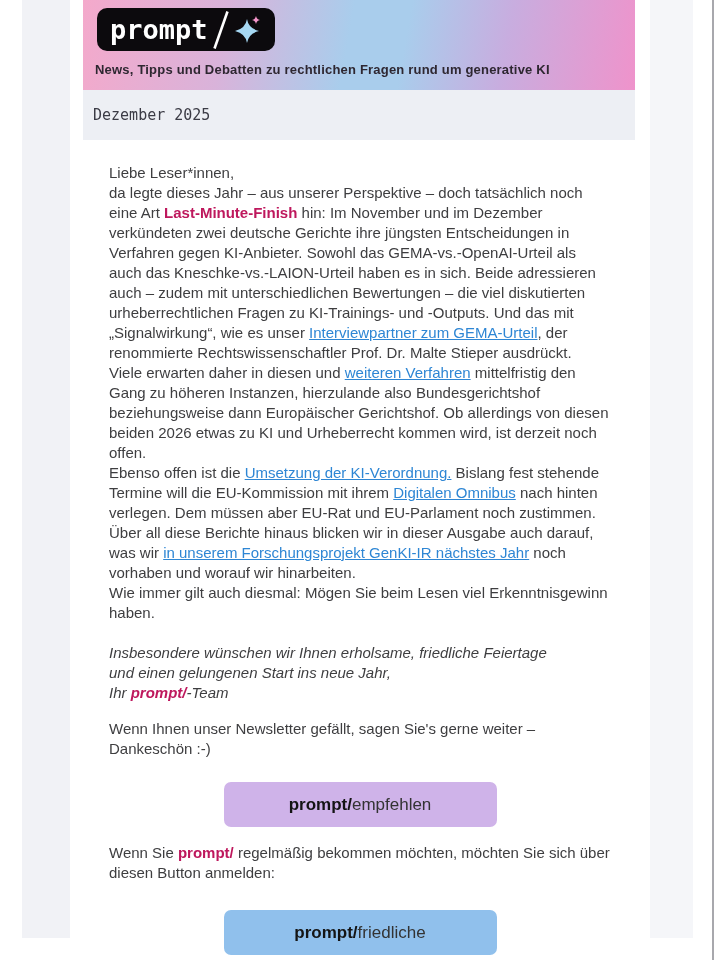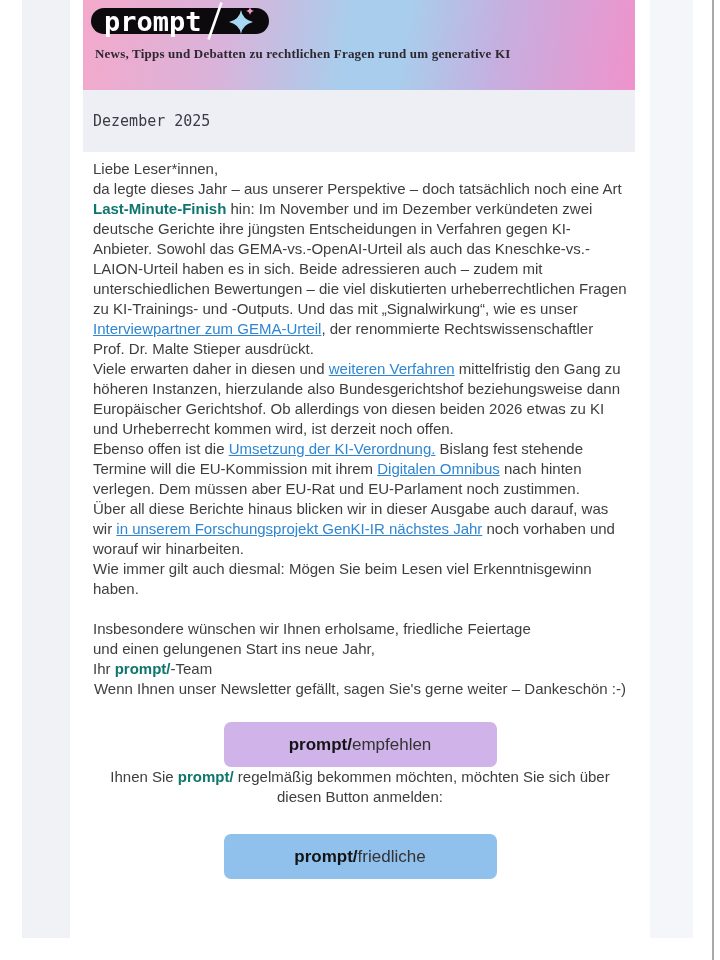--- a/index.html
+++ b/index.html
@@ -22,47 +22,47 @@
       var(--grad2,#d9b3da) 26%,
       var(--grad3,#a9cdec) 48%,
       var(--grad3,#a9cdec) 58%,
       var(--grad4,#c8addf) 76%,
       var(--grad5,#ef93cb) 100%);
     padding-top:8px;
     box-sizing:border-box;
   }
   .logo-box {
     display:inline-flex; align-items:center;
-    margin-left:8px; height:26px; padding:0 12px 0 13px;
-    background:var(--logo-bg,#0c0a0d); border-radius:18px; gap:1px;
+    margin-left:14px; height:43px; padding:0 12px 0 13px;
+    background:var(--logo-bg,#0c0a0d); border-radius:10px; gap:1px;
   }
   .logo-text {
     color:#ffffff; font-family:"DejaVu Sans Mono", monospace;
     font-weight:bold; font-size:27px; line-height:1; letter-spacing:0;
   }
   .logo-slash { margin:0 2px 0 3px; }
   .tagline {
     margin:11px 0 0 12px;
-    font-family:Liberation Serif, serif; font-weight:bold;
+    font-family:Liberation Sans, sans-serif; font-weight:bold;
     font-size:13px; letter-spacing:0.2px; color:#2e2731;
   }
   .date-band {
-    height:62px; background:#edeff4;
+    height:50px; background:#edeff4;
     display:flex; align-items:center; padding-left:10px; box-sizing:border-box;
     font-family:"DejaVu Sans Mono", monospace; font-size:15px; color:#3b3b45;
   }
   .body-area {
     padding:7px 8px 0 10px; width:534px;
     font-size:15px; line-height:20px; color:#3e3e40;
   }
-  .body-area p { margin:0; }
-  p.closing { margin-top:20px; }
-  .b { font-weight:bold; color:#0f766e; }
+  .body-area p { margin:16px; }
+  p.closing { margin-top:20px;font-style:italic; }
+  .b { font-weight:bold; color:#be185d; }
   a.link { color:var(--link,#2e86d4); cursor:pointer; }
-  .center-note { text-align:center; }
+  .center-note { }
   .share-note    { margin-top:25px; }
   .subscribe-note{ margin-top:31px; }
   .feedback-note { margin-top:29px; }
   .btn {
     width:273px; height:45px; margin:22px auto 0; border-radius:7px;
     display:flex; align-items:center; justify-content:center;
     font-size:17px; line-height:1; color:#333333; cursor:pointer; border:none;
   }
   .btn .b { color:#141414; }
   .btn-recommend { background:var(--btn-recommend,#cfb3e9); margin-top:23px; }
@@ -99,21 +99,21 @@
     <p><span>Liebe Leser*innen,</span><br><span>da legte dieses Jahr – aus unserer Perspektive – doch tatsächlich noch eine Art </span><span class="b">Last-Minute-Finish</span><span> hin: Im November und im Dezember verkündeten zwei deutsche Gerichte ihre jüngsten Entscheidungen in Verfahren gegen KI-Anbieter. Sowohl das GEMA-vs.-OpenAI-Urteil als auch das Kneschke-vs.-LAION-Urteil haben es in sich. Beide adressieren auch – zudem mit unterschiedlichen Bewertungen – die viel diskutierten urheberrechtlichen Fragen zu KI-Trainings- und -Outputs. Und das mit „Signalwirkung“, wie es unser </span><a href="#" class="link">Interviewpartner zum GEMA-Urteil</a><span>, der renommierte Rechtswissenschaftler Prof. Dr. Malte Stieper ausdrückt.</span><br><span>Viele erwarten daher in diesen und </span><a href="#" class="link">weiteren Verfahren</a><span> mittelfristig den Gang zu höheren Instanzen, hierzulande also Bundesgerichtshof beziehungsweise dann Europäischer Gerichtshof. Ob allerdings von diesen beiden 2026 etwas zu KI und Urheberrecht kommen wird, ist derzeit noch offen.</span><br><span>Ebenso offen ist die </span><a href="#" class="link">Umsetzung der KI-Verordnung.</a><span> Bislang fest stehende Termine will die EU-Kommission mit ihrem </span><a href="#" class="link">Digitalen Omnibus</a><span> nach hinten verlegen. Dem müssen aber EU-Rat und EU-Parlament noch zustimmen.</span><br><span>Über all diese Berichte hinaus blicken wir in dieser Ausgabe auch darauf, was wir </span><a href="#" class="link">in unserem Forschungsprojekt GenKI-IR nächstes Jahr</a><span> noch vorhaben und worauf wir hinarbeiten.</span><br><span>Wie immer gilt auch diesmal: Mögen Sie beim Lesen viel Erkenntnisgewinn haben.</span></p>
     <p class="closing"><span>Insbesondere wünschen wir Ihnen erholsame, friedliche Feiertage</span><br><span>und einen gelungenen Start ins neue Jahr,</span><br><span>Ihr </span><span class="b">prompt/</span><span>-Team</span></p>
 
     <p class="center-note share-note">Wenn Ihnen unser Newsletter gefällt, sagen Sie's gerne weiter – Dankeschön :-)</p>
 
     <button class="btn btn-recommend">
         <span class="b">prompt/</span>
         <span> empfehlen</span>
       </button>
 
-    <p class="center-note subscribe-note"><span>Ihnen Sie </span><span class="b">prompt/</span><span> regelmäßig bekommen möchten, möchten Sie sich über diesen Button anmelden:</span></p>
+    <p class="center-note subscribe-note"><span>Wenn Sie </span><span class="b">prompt/</span><span> regelmäßig bekommen möchten, möchten Sie sich über diesen Button anmelden:</span></p>
 
     <button class="btn btn-subscribe">
         <span class="b">prompt/</span>
         <span> friedliche</span>
       </button>
 
   </div>
 
 </div>
 

